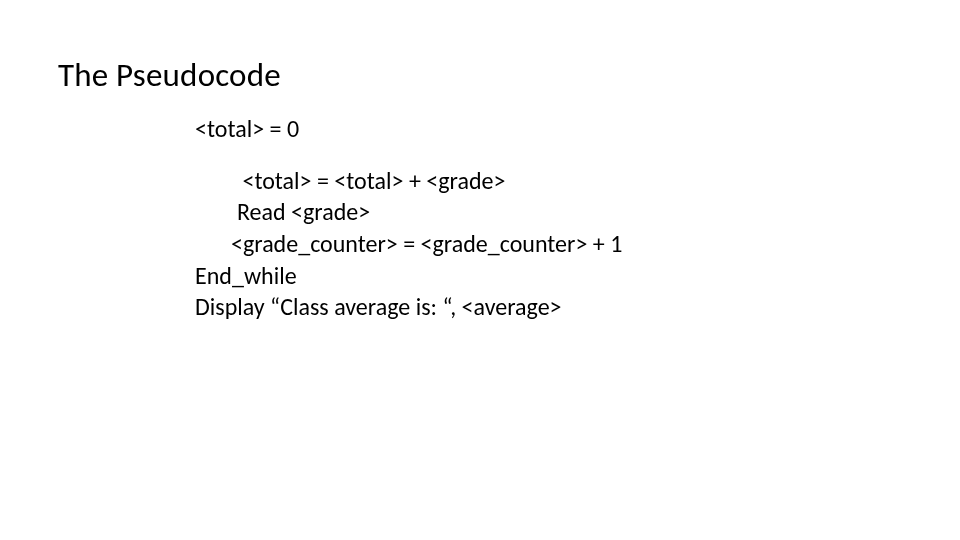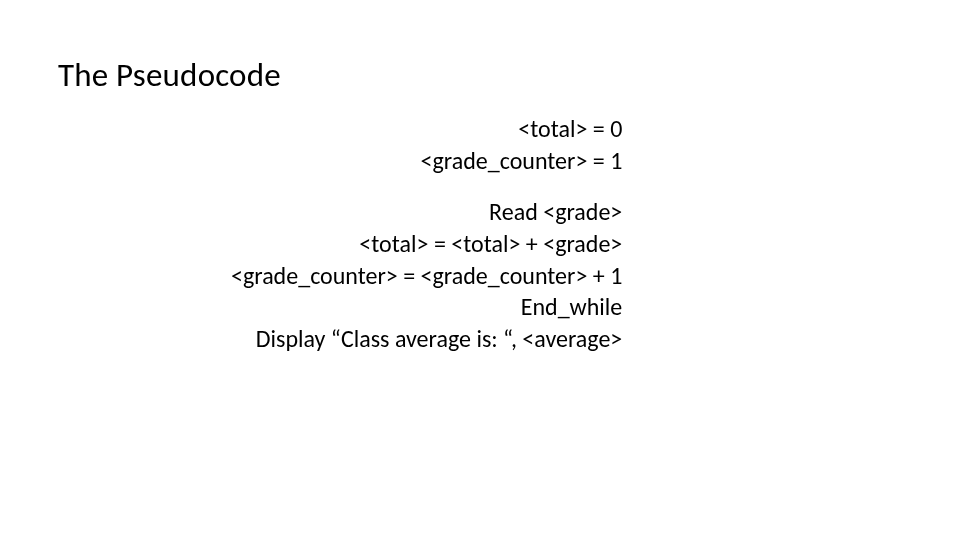--- a/index.html
+++ b/index.html
@@ -25,40 +25,38 @@
     font-size: 33px;
     font-weight: 400;
     letter-spacing: 0.2px;
   }
   .body {
     position: absolute;
     left: 195px;
     top: 113px;
     font-size: 24px;
     line-height: 1.32;
-    text-align: right;
   }
   .line {
     white-space: pre;
   }
   .spacer {
     height: 20px;
   }
   .indent1 { padding-left: 42px; }
   .indent2 { padding-left: 36px; }
 </style>
 </head>
 <body>
 
 <div class="slide">
   <div class="title">The Pseudocode</div>
 
   <div class="body">
     <div class="line">&lt;total&gt; = 0</div>
-    <div class="line">&lt;grade_counter&gt; = 1</div>
     <div class="spacer"></div>
+    <div class="line indent1"> &lt;total&gt; = &lt;total&gt; + &lt;grade&gt;</div>
     <div class="line indent1">Read &lt;grade&gt;</div>
-    <div class="line indent1"> &lt;total&gt; = &lt;total&gt; + &lt;grade&gt;</div>
     <div class="line indent2">&lt;grade_counter&gt; = &lt;grade_counter&gt; + 1</div>
     <div class="line">End_while</div>
     <div class="line">Display “Class average is: “, &lt;average&gt;</div>
   </div>
 </div>
 
 </body></html>

